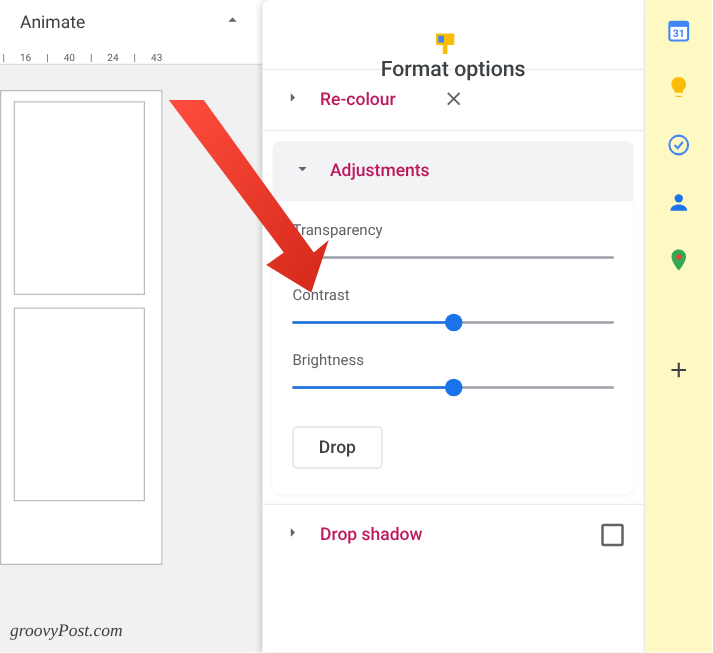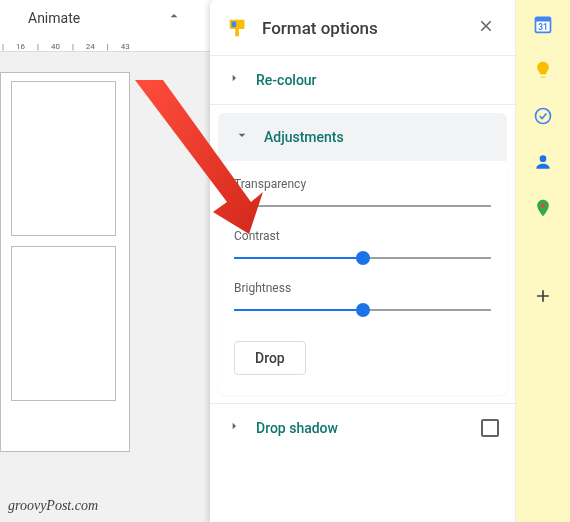--- a/index.html
+++ b/index.html
@@ -12,21 +12,21 @@
       position: relative;
     }
     .main-toolbar {
       position: absolute;
       top: 0;
       left: 0;
       width: 210px;
       height: 36px;
       display: flex;
       align-items: center;
-      padding: 0 28px;
+      padding: 0 16px;
     }
     .animate-btn {
       font-size: 14px;
       color: #3c4043;
       flex: 1;
       cursor: pointer;
     }
     .chevron-up {
       color: #5f6368;
     }
@@ -93,20 +93,21 @@
       box-shadow: -2px 0 6px rgba(0,0,0,0.08), 0 2px 6px rgba(0,0,0,0.12);
       border-radius: 6px 0 0 0;
       overflow: hidden;
     }
     .panel-header {
       display: flex;
       align-items: center;
       padding: 24px 16px;
       border-bottom: 1px solid #e8eaed;
       height: 56px;
+      flex-direction: column;
     }
     .format-icon {
       width: 24px;
       height: 24px;
       margin-right: 12px;
       display: flex;
       align-items: center;
       justify-content: center;
     }
     .panel-title {
@@ -134,21 +135,21 @@
       margin: 8px 8px 0 8px;
       border-radius: 6px 6px 0 0;
       border-bottom: none;
     }
     .section-chevron {
       margin-right: 14px;
       color: #5f6368;
     }
     .section-title {
       font-size: 14px;
-      color: #0f766e;
+      color: #be185d;
       font-weight: 500;
       flex: 1;
     }
     .section-body {
       margin: 0 8px 8px 8px;
       background: #fff;
       padding: 16px 16px 20px 16px;
       border-radius: 0 0 6px 6px;
       box-shadow: 0 1px 2px rgba(0,0,0,0.05);
     }

